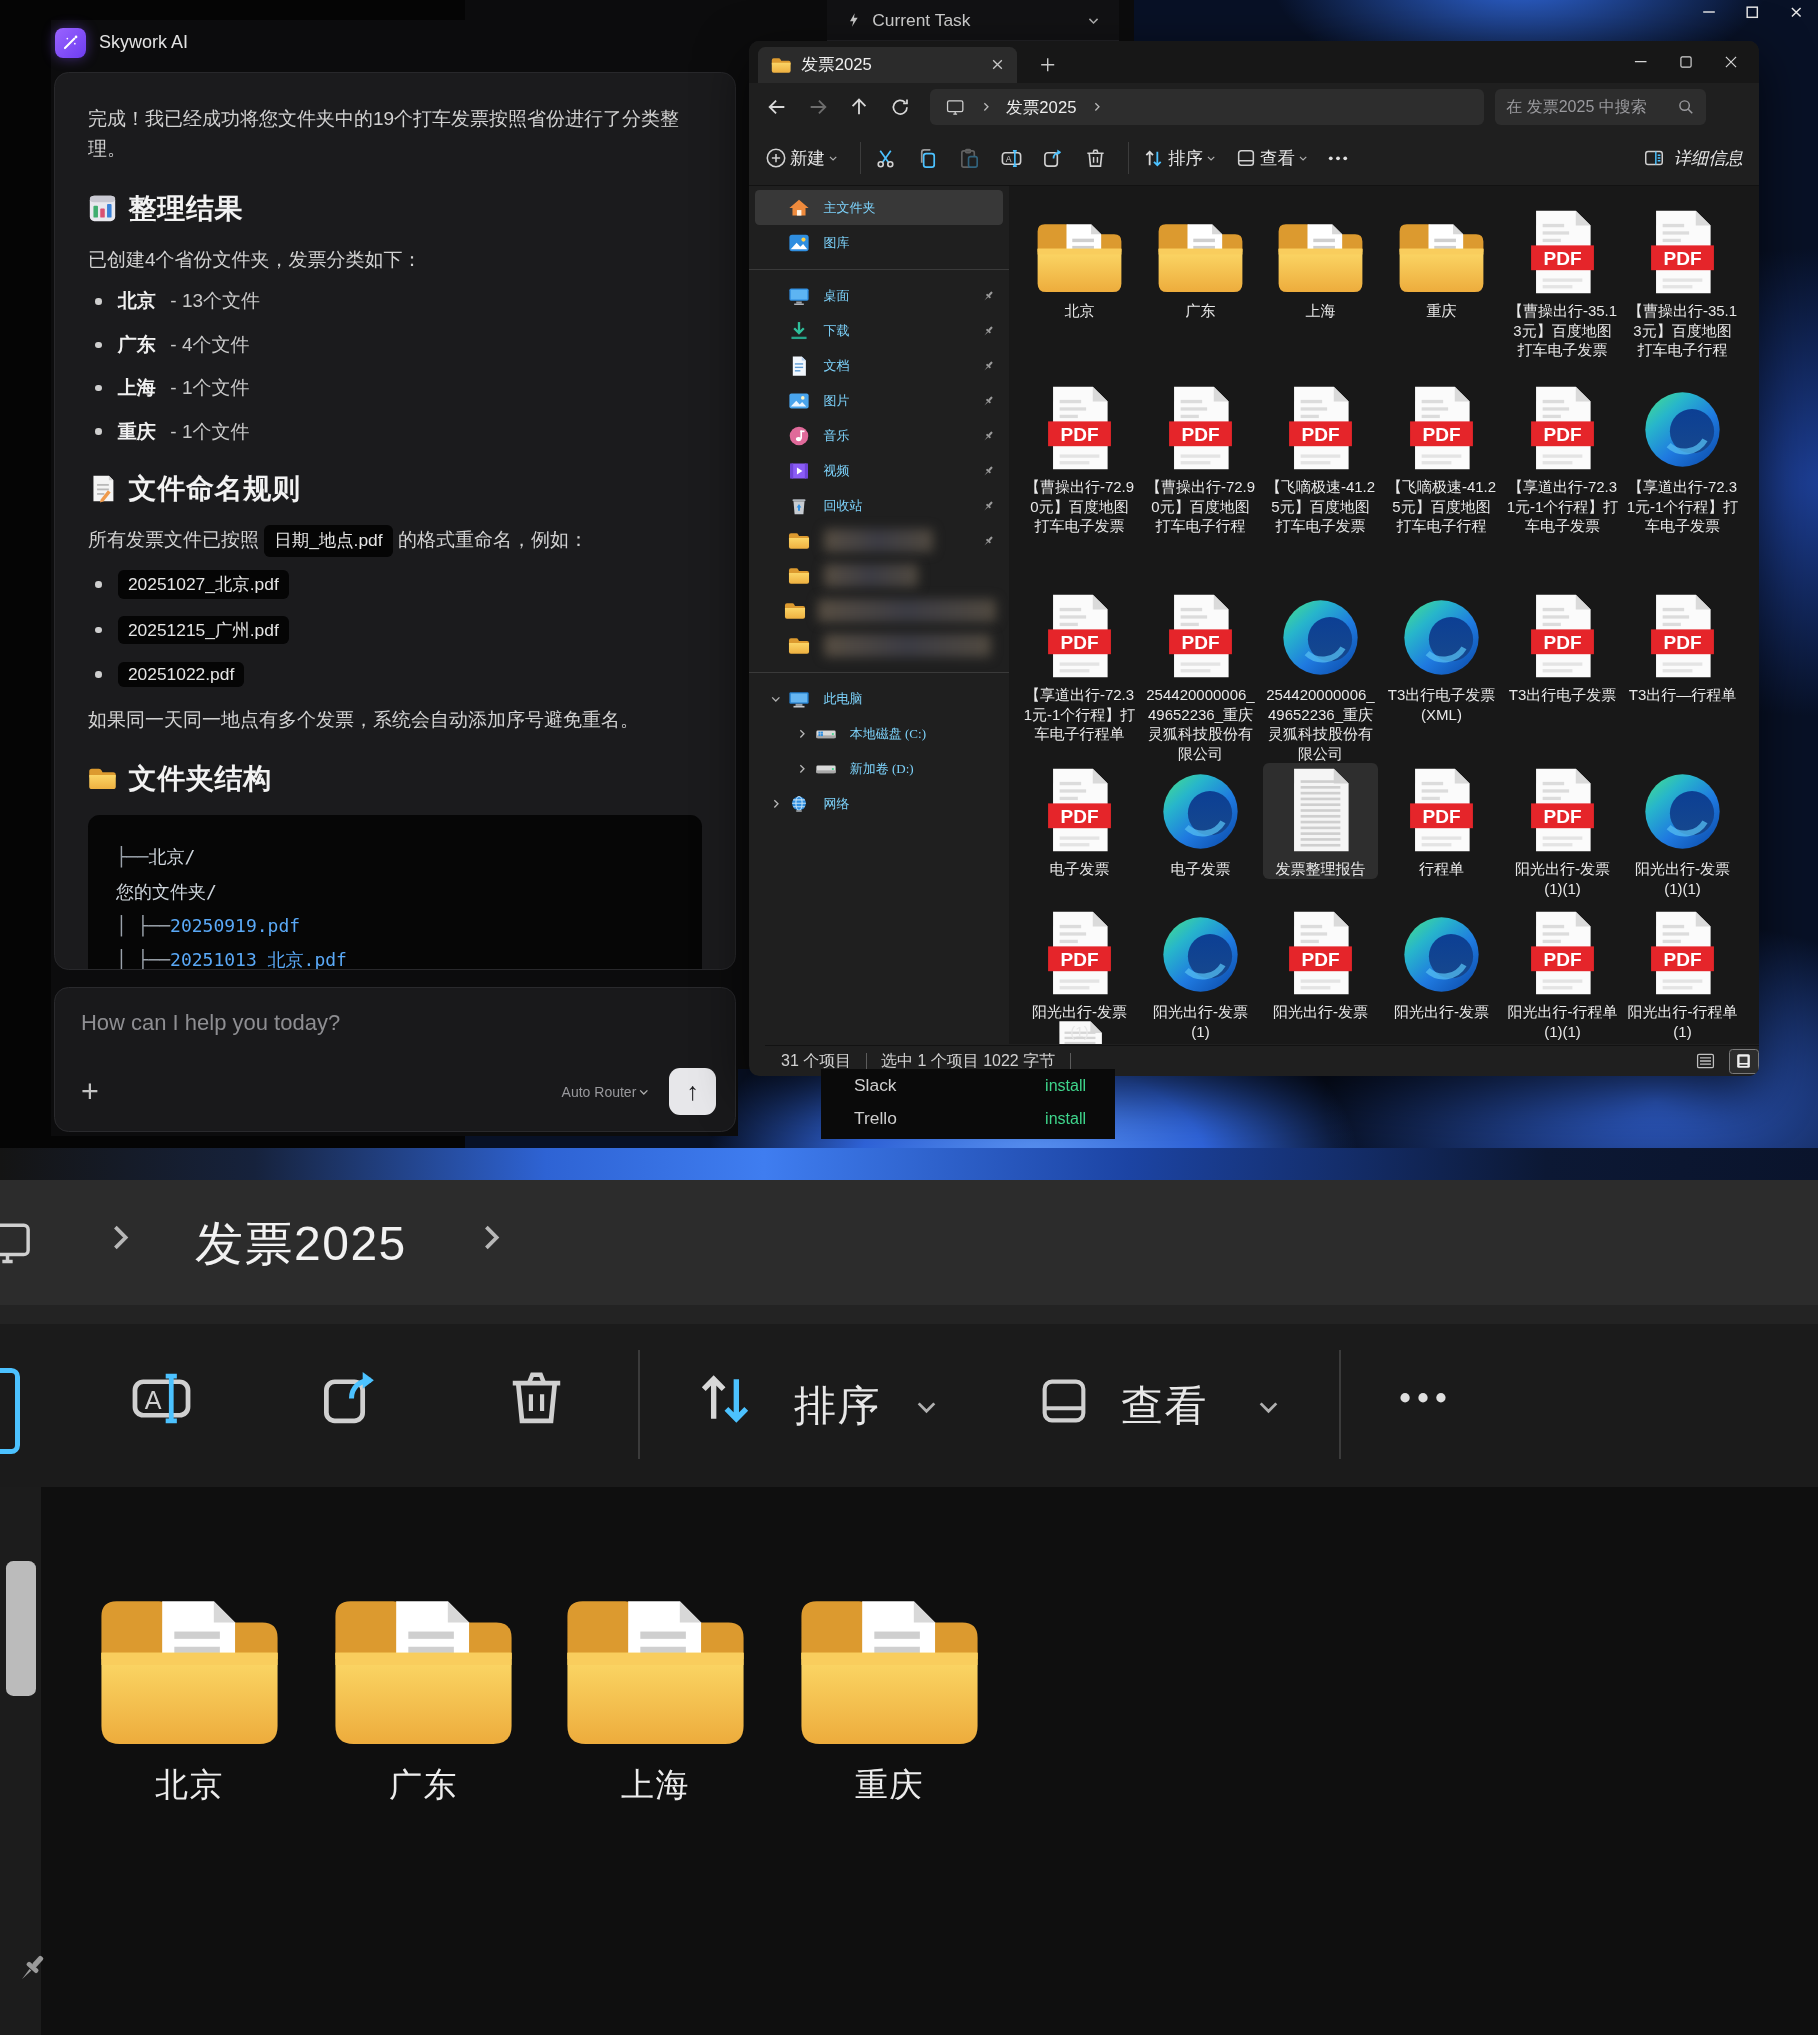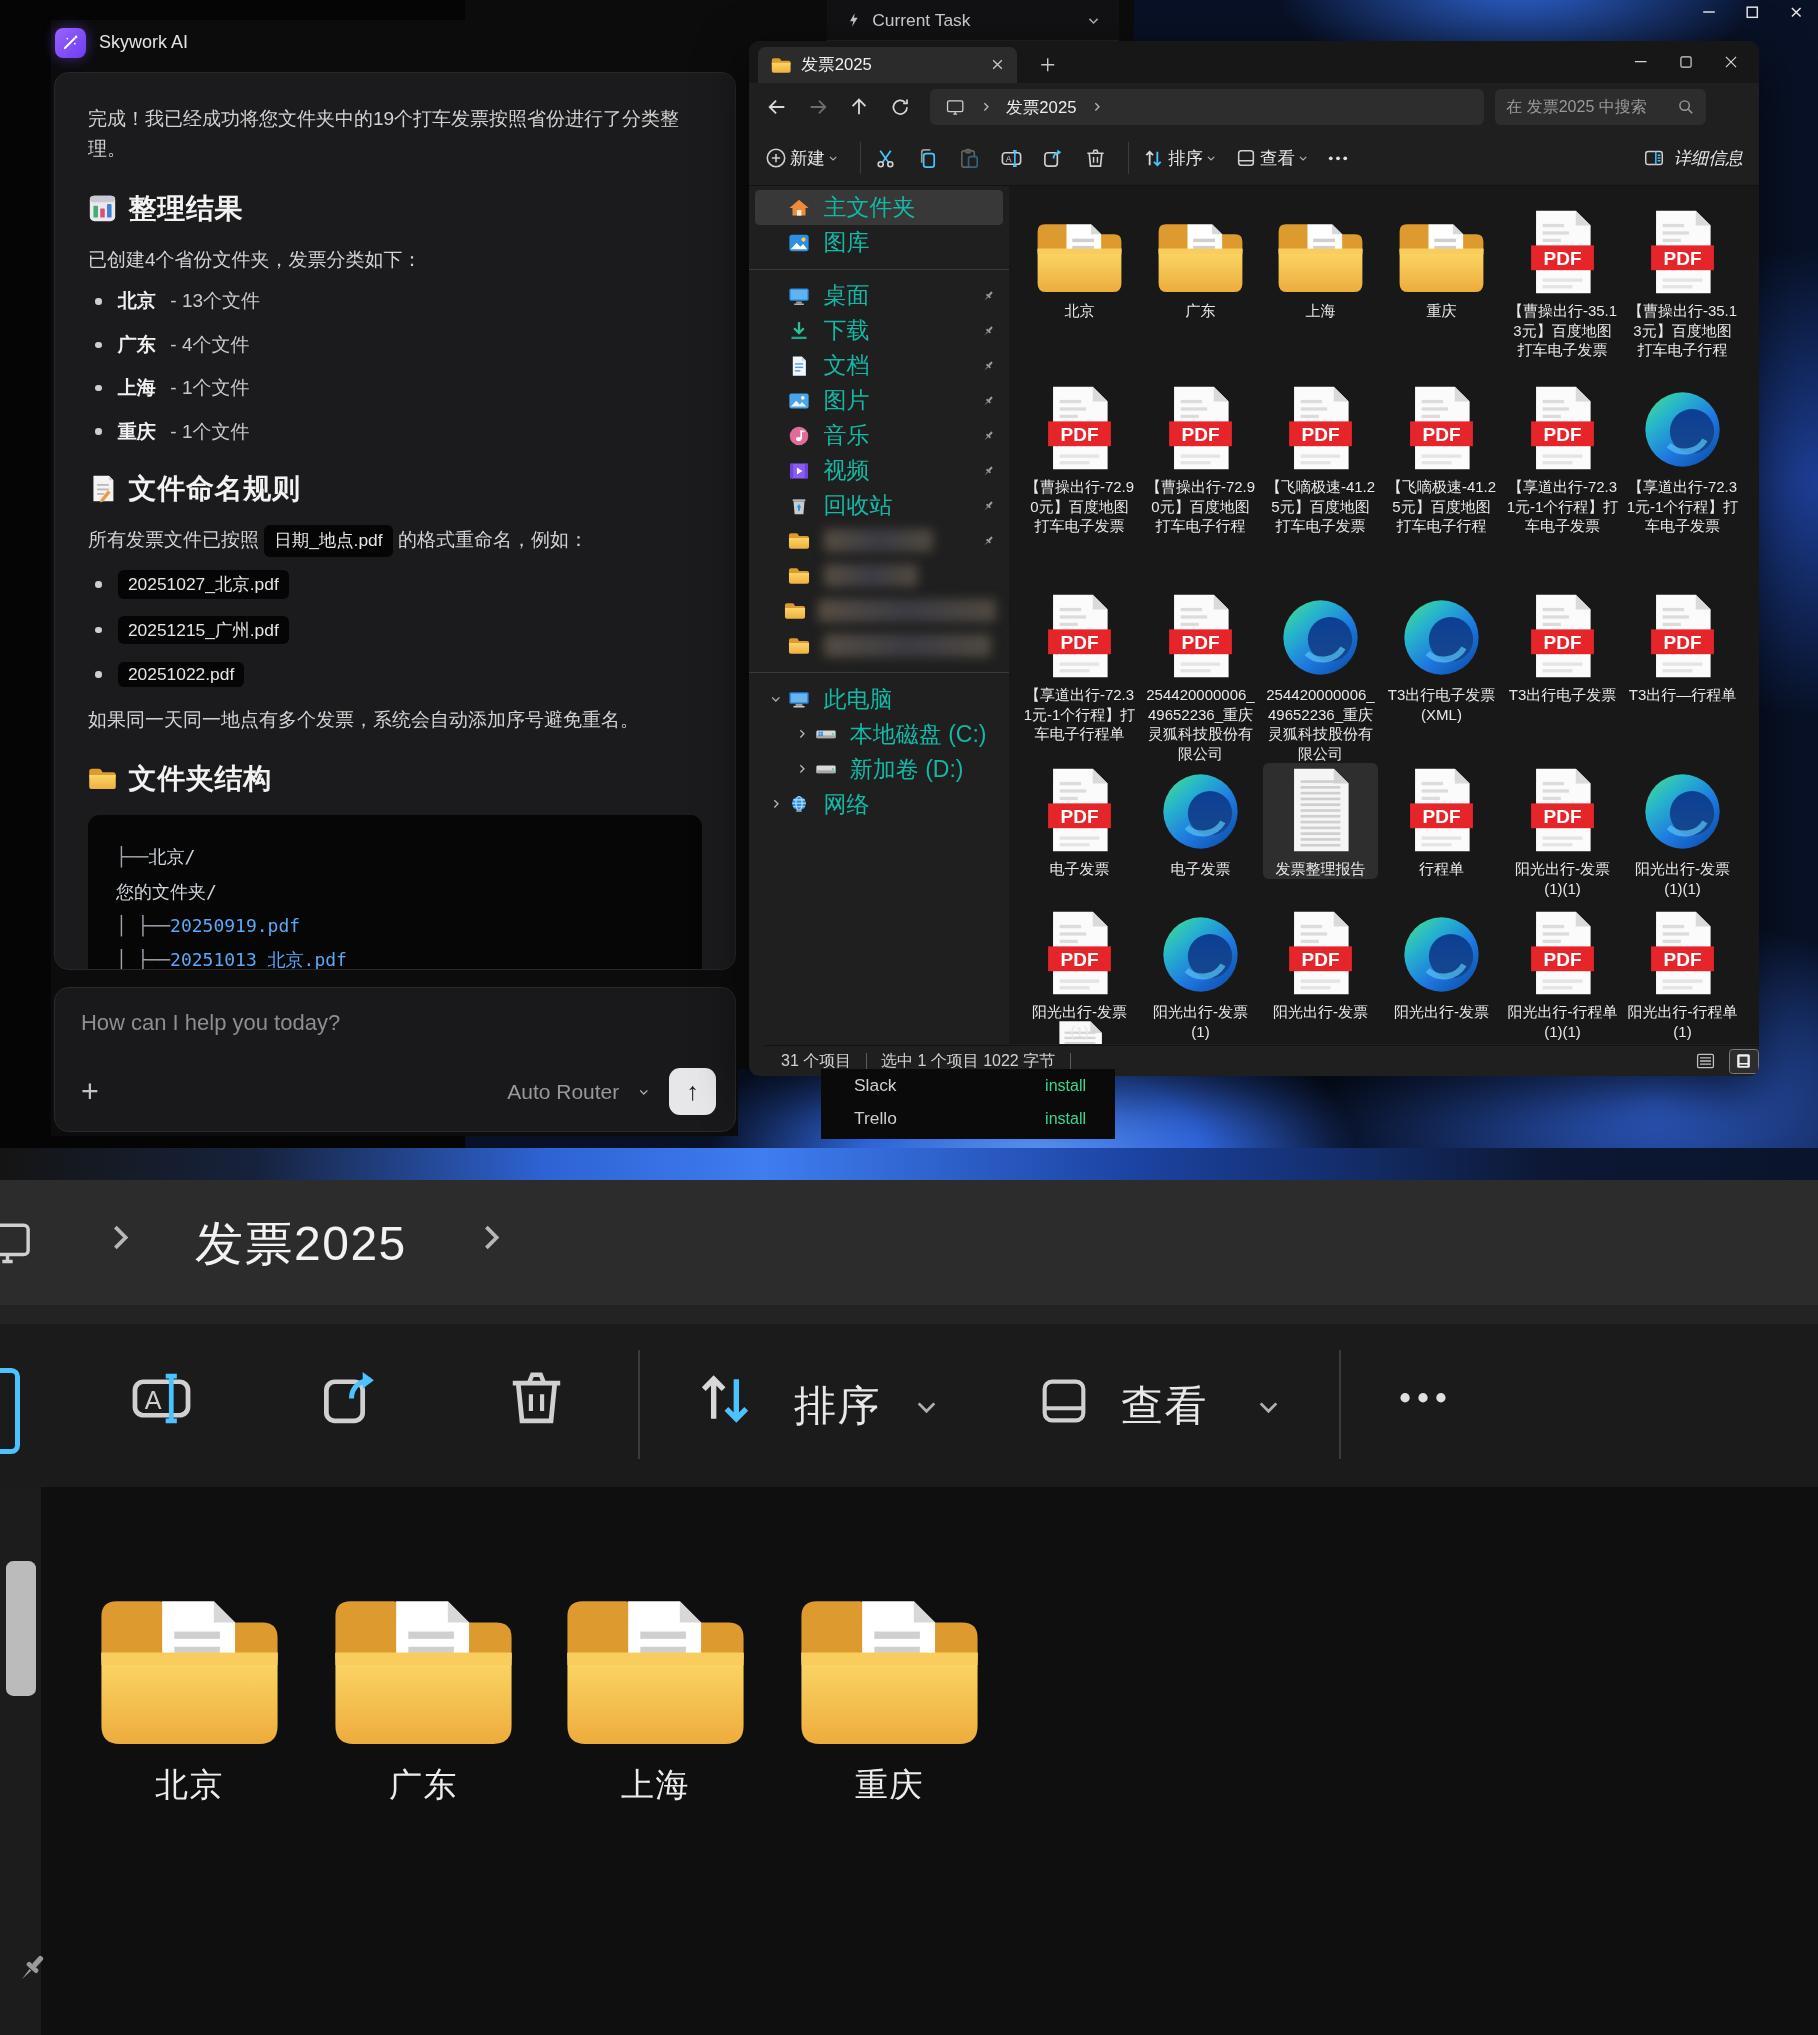--- a/index.html
+++ b/index.html
@@ -45,21 +45,21 @@
   #tree-block{background:#060606;border-radius:11.6px;padding:25px 28px;margin:4.4px 0 20.4px 0;
               font-family:"DejaVu Sans Mono",monospace;font-size:18px;line-height:1.9;}
   .tl span.c-t{color:#9aa2ab;}
   .tl span.c-d{color:#cfd6dd;}
   .tl span.c-f{color:#5aa9f7;}
   #composer{position:absolute;left:2.9px;top:967px;width:682px;height:145px;background:#19191b;border:0.7px solid #2a2a2d;
             border-radius:14.5px;box-sizing:border-box;padding:22px 26px;}
   #composer .ph{font-size:22px;color:#8e8e92;}
   #composer .bar{position:absolute;left:26px;right:19px;bottom:16px;display:flex;align-items:center;}
   #composer .plus{font-size:30.5px;color:#c2c2c2;font-weight:300;}
-  #composer .model{margin-left:auto;display:flex;align-items:center;gap:19px;color:#98989c;font-size:21px;}
+  #composer .model{margin-left:auto;display:flex;align-items:center;gap:2px;color:#98989c;font-size:14px;}
   #send-btn{width:47px;height:47px;border-radius:11px;background:#e7e7ea;margin-left:19px;
             display:flex;align-items:center;justify-content:center;font-size:25px;color:#1b1b1d;font-weight:bold;}
 
   
   #explorer{left:749px;top:41px;width:1010px;height:1035px;background:#1f1f1f;border-radius:10.2px;
             box-shadow:0 17.4px 51px rgba(0,0,0,.65);overflow:hidden;}
   #tabbar{position:absolute;left:0;top:0;width:100%;height:42px;background:#171717;}
   #tab{position:absolute;left:8.7px;top:5.8px;width:259px;height:36px;background:#2b2b2b;border-radius:7.3px 7.3px 0 0;
        display:flex;align-items:center;padding:0 13px;box-sizing:border-box;}
   #tab .t-label{font-size:16.7px;color:#efefef;margin-left:10.2px;flex:1;}
@@ -82,21 +82,21 @@
   .dim{opacity:.42;}
   #tb-right{margin-left:auto;display:flex;align-items:center;gap:8.7px;}
   #tb-right .lbl{font-size:17.4px;color:#e6e6e6;font-style:italic;}
 
   #sidebar{position:absolute;left:0;top:145px;width:260px;height:858px;background:#1f1f1f;padding-top:4.4px;box-sizing:border-box;overflow:hidden;}
   .sb-row{height:35px;margin:0 5.8px;border-radius:4.4px;display:flex;align-items:center;padding:0 7.3px 0 10.2px;box-sizing:border-box;}
   .sb-row.sel{background:#383838;}
   .sb-row .chev{width:22px;display:flex;justify-content:center;}
   .sb-row .noch{width:22px;}
   .sb-row .ic{width:25px;margin-right:11.6px;display:flex;justify-content:center;}
-  .sb-row .lb{font-size:23px;color:#14b8a6;white-space:nowrap;flex:1;}
+  .sb-row .lb{font-size:13px;color:#7dd3fc;white-space:nowrap;flex:1;font-family:Liberation Serif, serif;}
   .sb-row .blur-lb{height:23px;border-radius:2.9px;background:linear-gradient(90deg,#574e42,#3c3c44,#514a40);filter:blur(5.1px);}
   .sb-row .pin{margin-left:auto;}
   .sb-div{height:0.7px;background:#3a3a3a;margin:8.7px 0;}
   .indent1{margin-left:32px;}
 
   #main{position:absolute;left:260px;top:145px;width:750px;height:858px;background:#181818;overflow:hidden;}
   .gi{position:absolute;width:115px;display:flex;flex-direction:column;align-items:center;border-radius:5.8px;}
   .gi.sel{background:#2e2e2e;}
   .gi .iz{height:90px;display:flex;align-items:flex-end;justify-content:center;}
   .gi .gl{width:112px;margin-top:5.8px;font-size:15px;line-height:1.32;color:#e8e8e8;text-align:center;word-break:break-all;}

